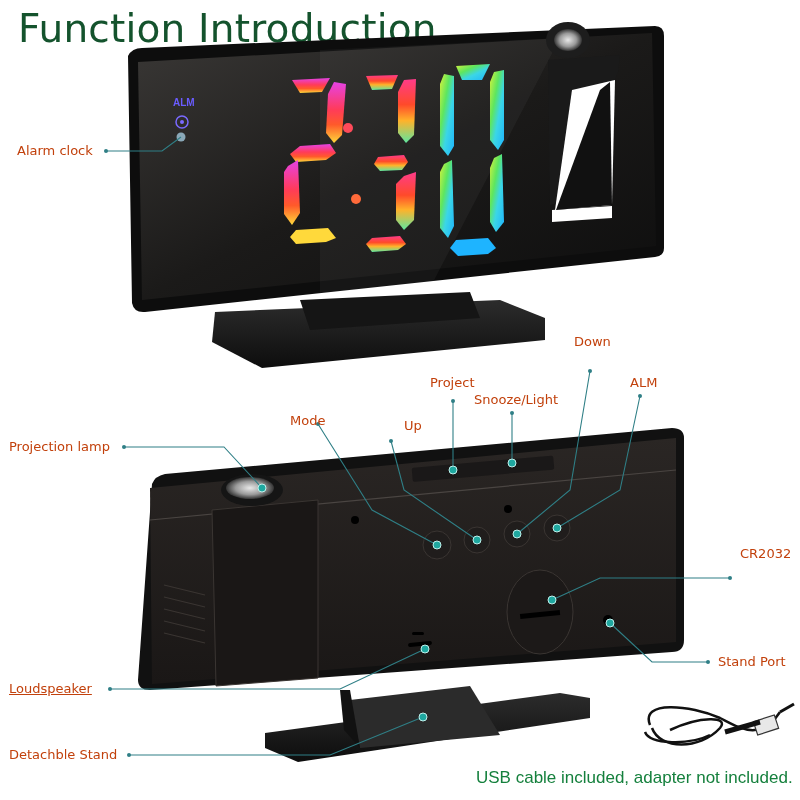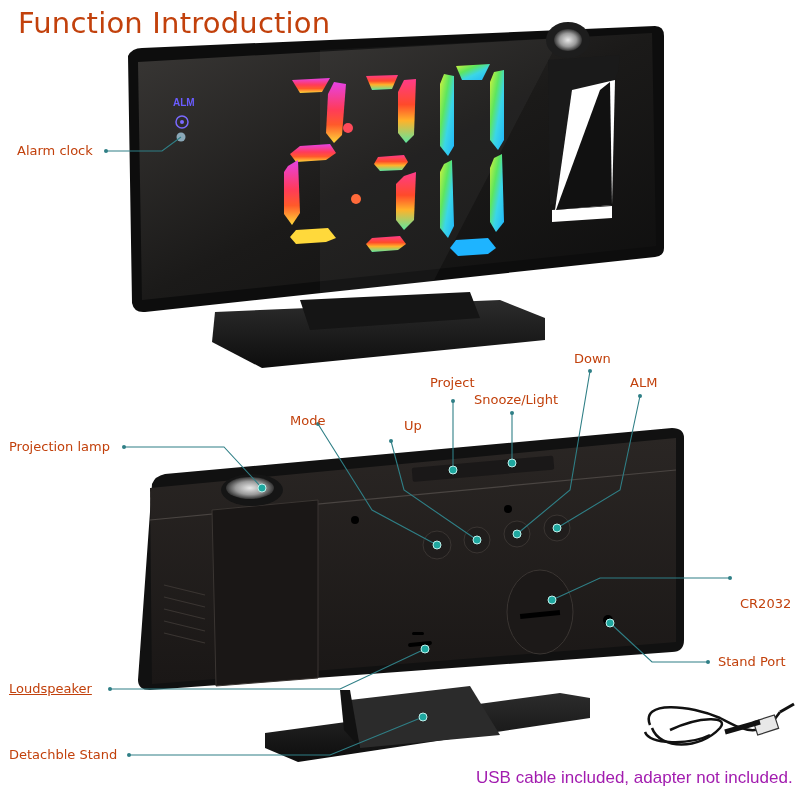--- a/index.html
+++ b/index.html
@@ -3,31 +3,31 @@
   <meta charset="utf-8">
   <style>
     html, body { margin: 0; padding: 0; }
     body {
       width: 800px; height: 800px; position: relative; overflow: hidden;
       background: #ffffff;
       font-family: "DejaVu Sans", sans-serif;
     }
     .title {
       position: absolute; left: 18px; top: 6px;
-      font-size: 29px; font-weight: normal; color: #c2410c;
+      font-size: 39px; font-weight: normal; color: #14532d;
       letter-spacing: 0.2px;
       font-family: "DejaVu Sans", sans-serif;
     }
     .label {
       position: absolute; font-size: 13px; color: #c2410c;
       font-family: "DejaVu Sans", sans-serif; white-space: nowrap;
     }
     .footnote {
       position: absolute; left: 476px; top: 768px;
-      font-size: 17px; color: #a21caf;
+      font-size: 17px; color: #15803d;
       font-family: "Liberation Sans", sans-serif; white-space: nowrap;
     }
     svg { position: absolute; left: 0; top: 0; }
     .alm-tag {
       position: absolute; left: 173px; top: 97px;
       font-size: 10px; font-weight: bold; color: #6a5cff;
       font-family: "Liberation Sans", sans-serif;
     }
     .clock-time {
       position: absolute; left: 284px; top: 68px;
@@ -238,20 +238,20 @@
 
 <div class="alm-tag">ALM</div>
 <div class="clock-time">2:30</div>
 
 <div class="label" style="left:17px; top:143px;">Alarm clock</div>
 <div class="label" style="left:9px; top:439px;">Projection lamp</div>
 <div class="label" style="left:290px; top:402px;margin-top:11px;">Mode</div>
 <div class="label" style="left:376px; top:418px;margin-left:28px;">Up</div>
 <div class="label" style="left:430px; top:375px;text-align:right;">Project</div>
 <div class="label" style="left:474px; top:392px;text-align:right;">Snooze/Light</div>
-<div class="label" style="left:574px; top:351px;">Down</div>
+<div class="label" style="left:574px; top:334px;">Down</div>
 <div class="label" style="left:630px; top:375px;">ALM</div>
-<div class="label" style="left:740px; top:596px;">CR2032</div>
+<div class="label" style="left:740px; top:546px;">CR2032</div>
 <div class="label" style="left:718px; top:654px;">Stand Port</div>
 <div class="label" style="left:9px; top:681px;text-decoration:underline;">Loudspeaker</div>
 <div class="label" style="left:9px; top:747px;">Detachble Stand</div>
 
 <div class="footnote">USB cable included, adapter not included.</div>
 
 </body></html>

